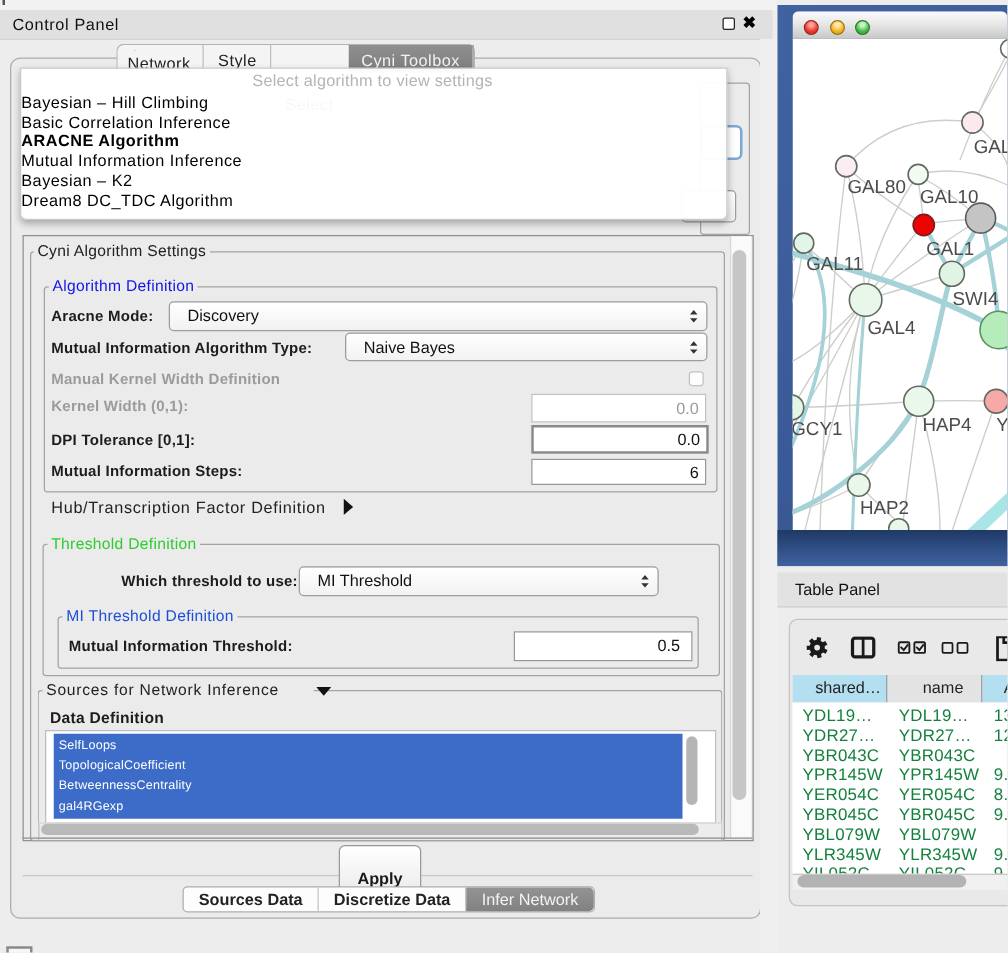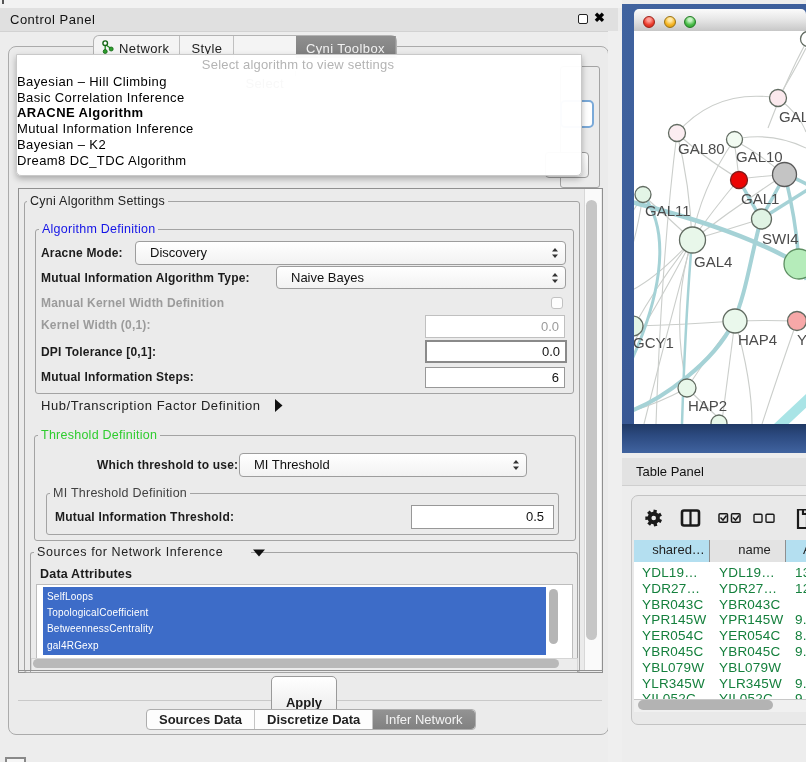--- a/index.html
+++ b/index.html
@@ -26,21 +26,21 @@
 <div class="abs" style="left:2px;top:0;width:2px;height:4px;background:#555;"></div>
 
 <div class="abs" style="left:0;top:8px;width:618px;height:23px;background:#e0e0e0;border-bottom:1px solid #d2d2d2;"></div>
 <div class="abs" style="left:10px;top:12px;font-size:13px;color:#111;letter-spacing:0.5px;">Control Panel</div>
 <div class="abs" style="left:578px;top:14px;width:8px;height:8px;border:1.6px solid #222;border-radius:2px;background:#fff;"></div>
 <div class="abs" style="left:594px;top:10px;font-size:13px;color:#000;font-weight:bold;">✖</div>
 
 <div class="abs" style="left:8px;top:46px;width:599px;height:687px;border:1px solid #ababab;border-radius:8px;background:#ebebeb;"></div>
 
 <div class="abs" id="toptabs" style="left:93px;top:35px;height:22px;background:#f4f4f4;border:1px solid #b3b3b3;border-radius:6px 6px 0 0;border-bottom:none;display:flex;font-size:13px;color:#222;letter-spacing:0.4px;">
-  <div style="padding:3px 10px 0 8px;border-right:1px solid #c0c0c0;display:flex;align-items:flex-start;">
+  <div style="padding:3px 10px 0 8px;border-right:1px solid #c0c0c0;display:flex;align-items:flex-start;flex-direction:column;">
     <svg width="12" height="15" viewBox="0 0 12 15" style="margin:1px 5px 0 0;">
       <line x1="3.2" y1="4.5" x2="3.2" y2="11" stroke="#1f8a1f" stroke-width="1.3"></line>
       <line x1="4" y1="5" x2="9" y2="8.5" stroke="#1f8a1f" stroke-width="1.3"></line>
       <circle cx="3.2" cy="3.2" r="2.3" fill="#ffffff" stroke="#156515" stroke-width="1.4"></circle>
       <circle cx="3.2" cy="11.5" r="2" fill="#2da02d" stroke="#156515" stroke-width="0.8"></circle>
       <circle cx="9.2" cy="9" r="2" fill="#2da02d" stroke="#156515" stroke-width="0.8"></circle>
     </svg>
     <span style="margin-top:2px;">Network</span>
     </div>
   <div style="padding:5px 11px 0;border-right:1px solid #c0c0c0;">Style</div>
@@ -102,32 +102,32 @@
 <div class="gtitle" style="left:38px;top:428px;color:#2ecc2e;">Threshold Definition</div>
 <div class="abs lbl" style="left:97px;top:458px;">Which threshold to use:</div>
 <div class="combo" style="left:239px;top:453px;width:286px;height:22px;">
   <span style="position:absolute;left:14px;top:3px;">MI Threshold</span>
   <svg class="ar" viewBox="0 0 8 12">
       <path d="M1 4.5 L4 1 L7 4.5 Z M1 7.5 L4 11 L7 7.5 Z" fill="#333"></path>
     </svg>
 </div>
 
 <div class="grp" style="left:46px;top:493px;width:511px;height:40px;"></div>
-<div class="gtitle" style="left:50px;top:486px;color:#404040;">MI Threshold Definition</div>
+<div class="gtitle" style="left:50px;top:486px;color:#1d4ed8;">MI Threshold Definition</div>
 <div class="abs lbl" style="left:55px;top:510px;">Mutual Information Threshold:</div>
 <div class="field" style="left:411px;top:505px;width:141px;height:22px;">
     <span style="position:absolute;right:9px;top:3px;">0.5</span>
   </div>
 
 <div class="grp" style="left:30px;top:552px;width:546px;height:119px;border-bottom:none;border-radius:3px 3px 0 0;"></div>
 <div class="gtitle" style="left:34px;top:545px;color:#222;letter-spacing:0.6px;padding:0 28px 0 3px;">Sources for Network Inference</div>
 <svg class="abs" style="left:253px;top:549px;" width="12" height="8" viewBox="0 0 12 8">
     <path d="M0 0.5 L12 0.5 L6 7.5 Z" fill="#111"></path>
   </svg>
-<div class="abs lbl" style="left:40px;top:567px;font-size:12.5px;">Data Attributes</div>
+<div class="abs lbl" style="left:40px;top:567px;font-size:12.5px;">Data Definition</div>
 
 <div class="abs" style="left:36px;top:584px;width:535px;height:73px;background:#fff;border:1px solid #bdbdbd;"></div>
 <div class="abs" style="left:43px;top:587px;width:503px;height:68px;background:#3d6cc8;"></div>
 <div class="abs" style="left:47px;top:589px;width:420px;font-size:10px;color:#fff;line-height:16.2px;letter-spacing:0.2px;">SelfLoops<br>TopologicalCoefficient<br>BetweennessCentrality<br>gal4RGexp</div>
 <div class="abs" style="left:549px;top:589px;width:9px;height:55px;background:#b5b5b5;border-radius:5px;"></div>
 
 <div class="abs" style="left:31px;top:658px;width:545px;height:11px;background:#ececec;border:1px solid #d5d5d5;"></div>
 <div class="abs" style="left:33px;top:659px;width:526px;height:9px;background:#b9b9b9;border-radius:5px;"></div>
 
 <div class="abs" style="left:18px;top:670px;width:584px;height:1px;background:#909090;"></div>

